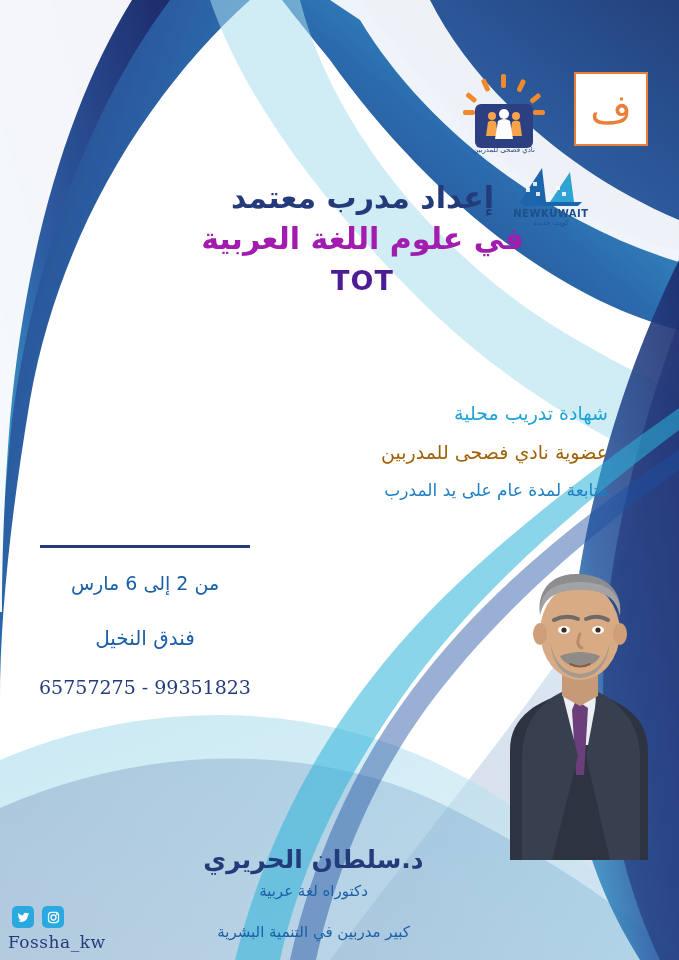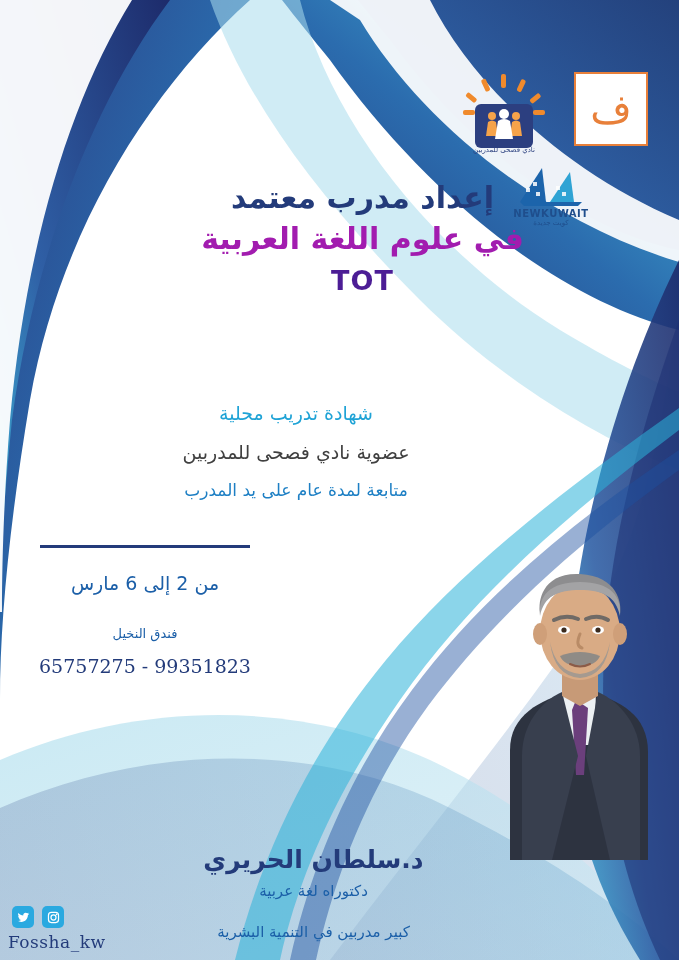--- a/index.html
+++ b/index.html
@@ -122,32 +122,31 @@
     direction: ltr;
     margin-top: 6px;
     letter-spacing: 1px;
     text-align: center;
   }
 
   
   .benefits {
     position: absolute;
     top: 404px;
-    left: 0;
+    left: 16px;
     width: 592px;
-    text-align: center;
     color: #1e9bd0;
   }
   .benefit {
     font-size: 19px;
     line-height: 1.0;
     margin-bottom: 20px;
     color: #1fa3d6;
   }
-  .benefit.b2 { color: #404040; }
+  .benefit.b2 { color: #a16207; }
   .benefit.b3 { color: #1d7fc4; font-size: 17px; }
 
   
   .divider {
     position: absolute;
     top: 545px;
     left: 40px;
     width: 210px;
     height: 3px;
     background: #233b7a;
@@ -161,23 +160,23 @@
     width: 290px;
     text-align: center;
     color: #1c4f9c;
   }
   .detail-date {
     font-size: 19px;
     color: #1b5fa8;
     margin-bottom: 32px;
   }
   .detail-venue {
-    font-size: 13px;
+    font-size: 20px;
     color: #1b5fa8;
-    margin-bottom: 14px;
+    margin-bottom: 26px;
   }
   .detail-phones {
     font-size: 19px;
     color: #233b7a;
     direction: ltr;
     font-family: "DejaVu Serif", serif;
   }
 
   
   .speaker {

